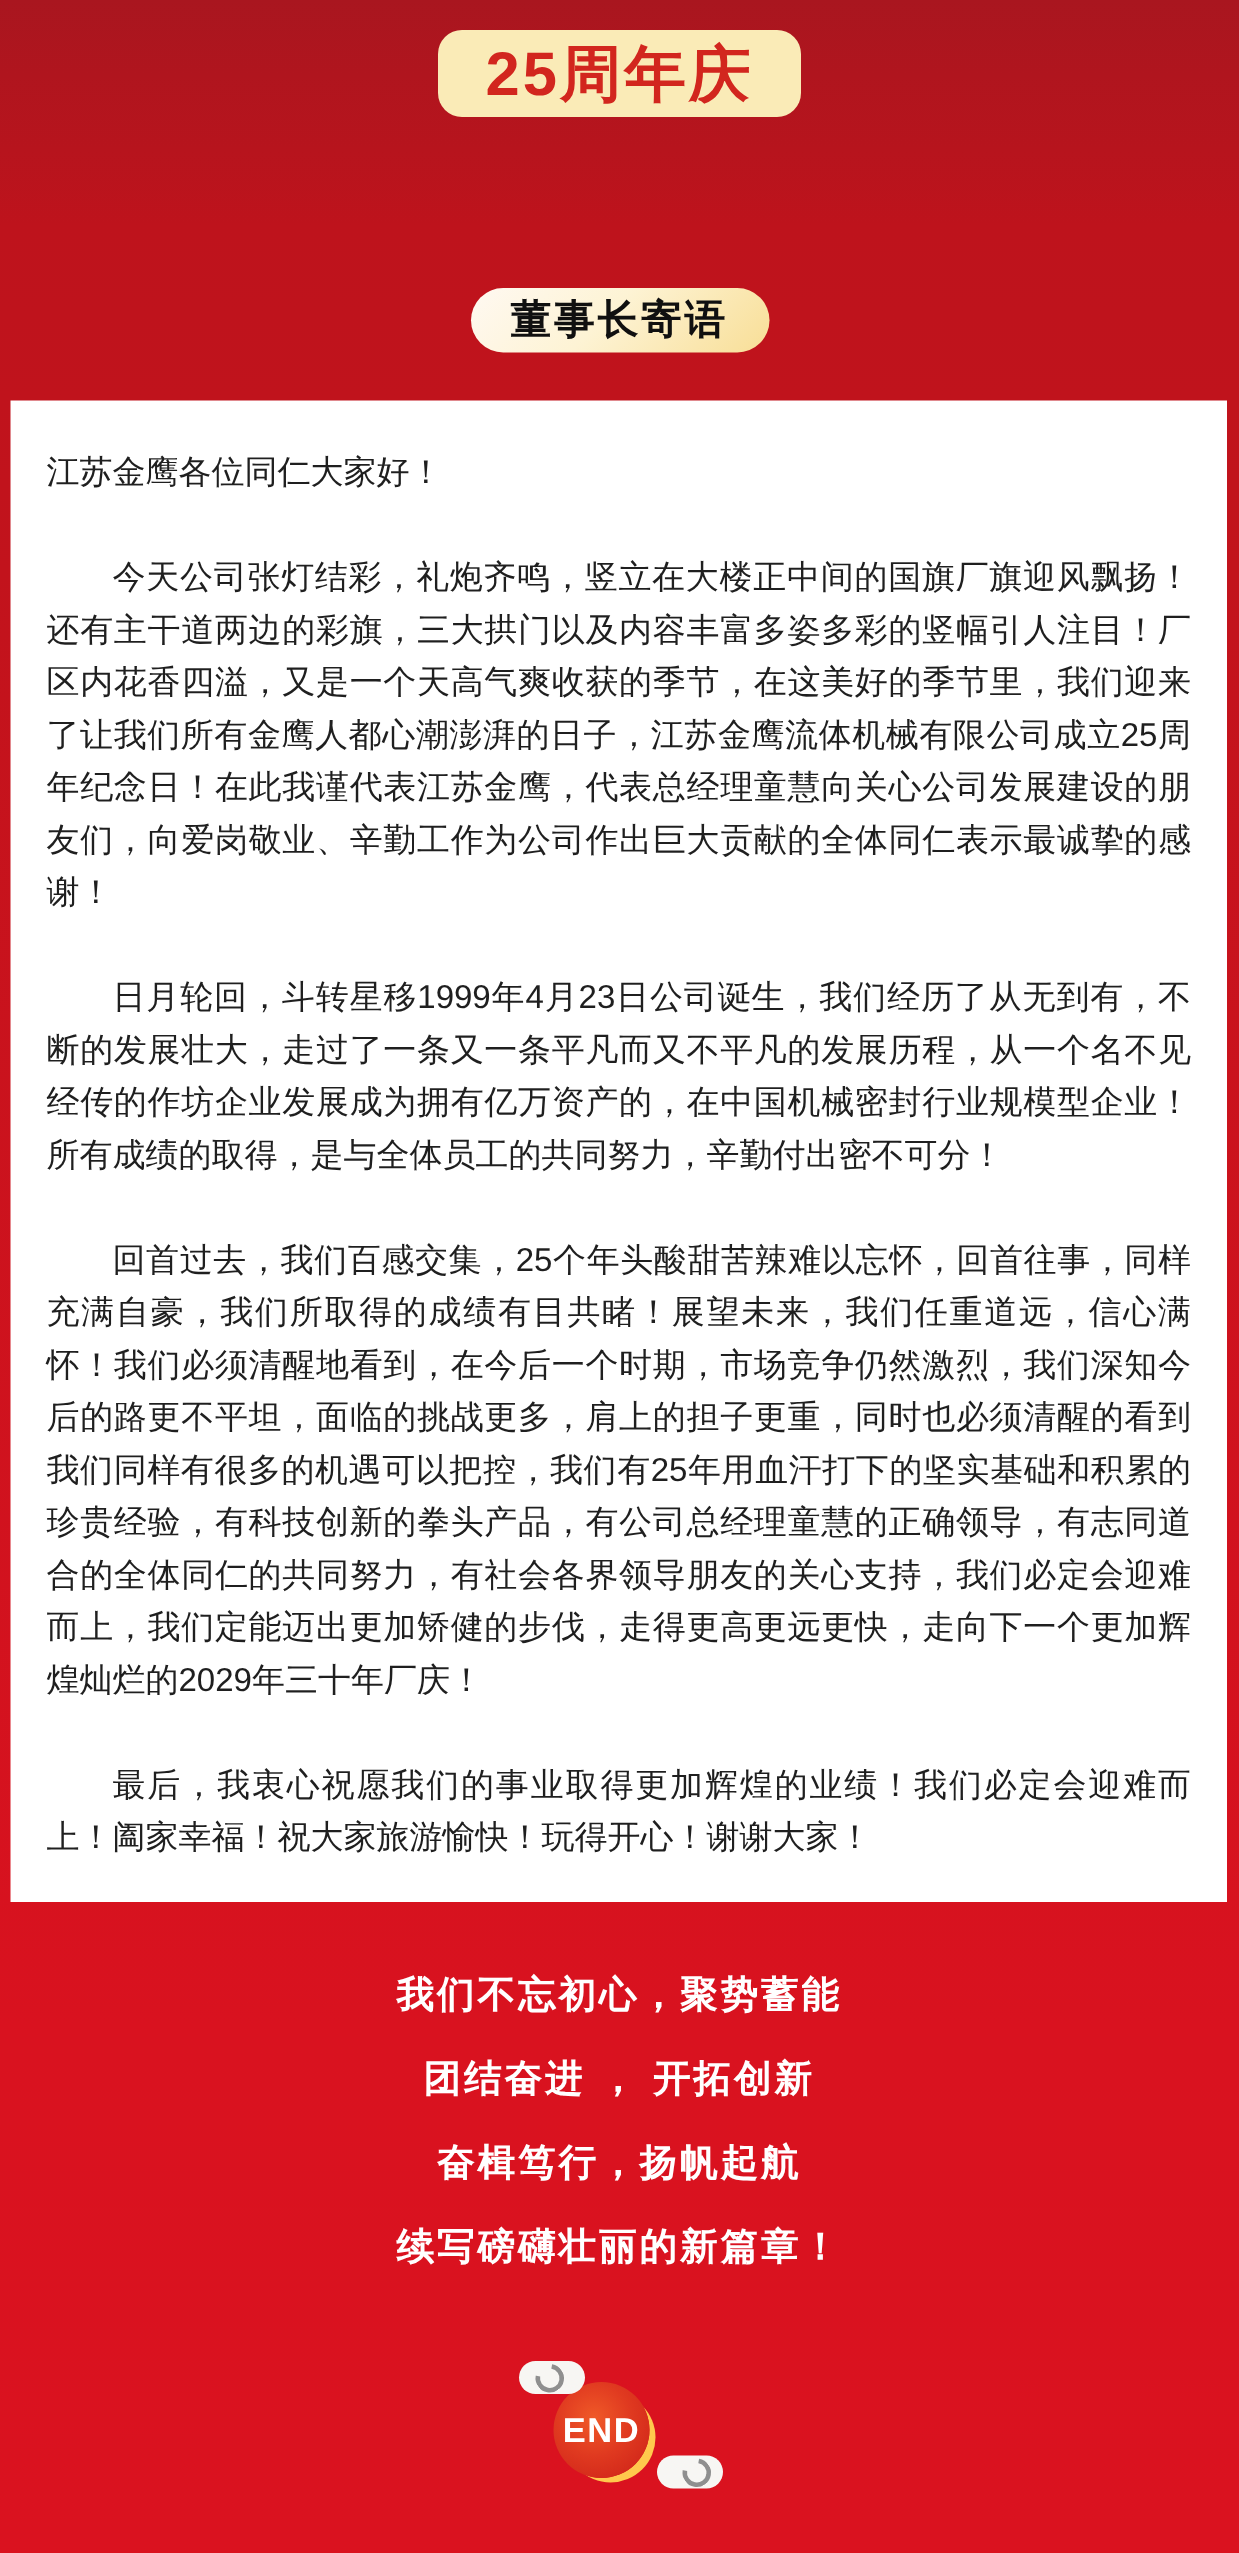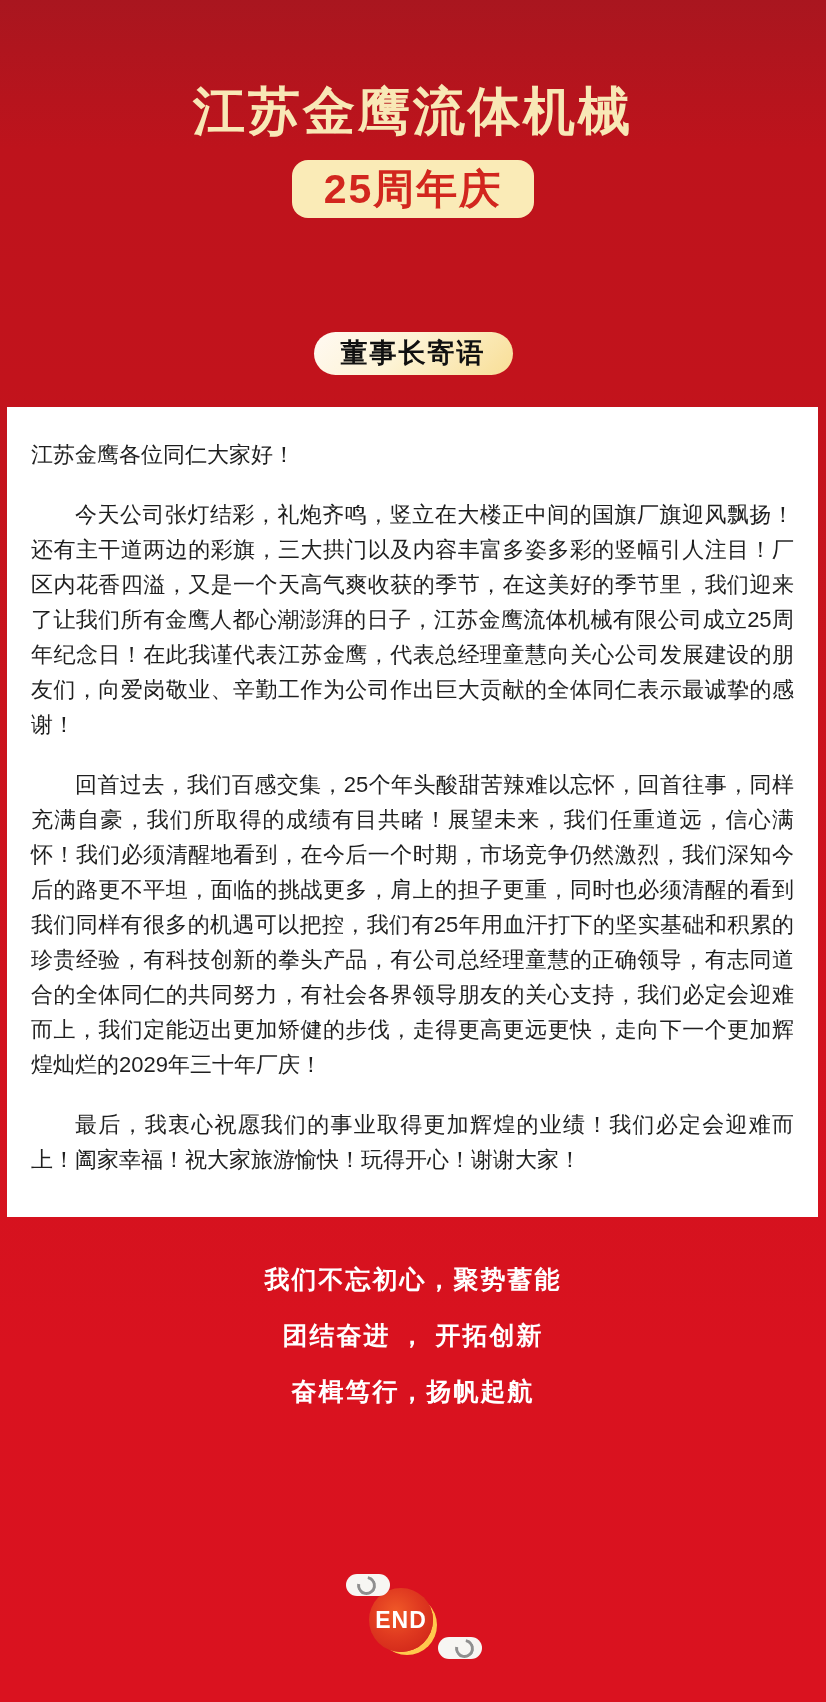--- a/index.html
+++ b/index.html
@@ -27,27 +27,27 @@
   .section-pill{
     display:inline-block;margin-top:114px;
     background:linear-gradient(135deg,#FFF9F2 0%,#FDF3D4 45%,#F8DE96 100%);
     color:#101010;font-size:27px;font-weight:bold;letter-spacing:2px;
     line-height:43px;padding:0 27px;border-radius:22px;
   }
   
   .card{
     margin:32px 8px 0 7px;
     background:#FFFFFF;
-    padding:30px 24px 40px 24px;
+    padding:30px 24px 26px 24px;
     color:#1F1F1F;
     font-size:22px;line-height:35px;
     text-align:justify;
   }
   .card p{margin:0;}
-  .card p + p{margin-top:25px;}
+  .card p + p{margin-top:35px;}
   .para{text-indent:2em;}
   
   .slogans{padding-top:26px;text-align:center;}
   .slogans p{
     margin:16px;color:#FFFFFF;font-weight:bold;
     font-size:25px;line-height:40px;letter-spacing:2px;
   }
   
   .end-wrap{position:absolute;top:1574px;left:0;width:826px;height:128px;}
   .end-circle{
@@ -72,40 +72,41 @@
   }
   .pill-a .ring{left:11px;}
   .pill-b .ring{right:8px;}
 </style>
 </head>
 <body>
 
 <div class="page">
 
   <header class="header">
-    <h1 class="title">江苏金鹰流体机械</h1>
     <div>
       <div class="badge">25周年庆</div>
     </div>
     <div>
       <div class="section-pill">董事长寄语</div>
     </div>
   </header>
 
   <main class="card">
     <p class="greeting">江苏金鹰各位同仁大家好！</p>
     <p class="para">今天公司张灯结彩，礼炮齐鸣，竖立在大楼正中间的国旗厂旗迎风飘扬！还有主干道两边的彩旗，三大拱门以及内容丰富多姿多彩的竖幅引人注目！厂区内花香四溢，又是一个天高气爽收获的季节，在这美好的季节里，我们迎来了让我们所有金鹰人都心潮澎湃的日子，江苏金鹰流体机械有限公司成立25周年纪念日！在此我谨代表江苏金鹰，代表总经理童慧向关心公司发展建设的朋友们，向爱岗敬业、辛勤工作为公司作出巨大贡献的全体同仁表示最诚挚的感谢！</p>
+    <p class="para">日月轮回，斗转星移1999年4月23日公司诞生，我们经历了从无到有，不断的发展壮大，走过了一条又一条平凡而又不平凡的发展历程，从一个名不见经传的作坊企业发展成为拥有亿万资产的，在中国机械密封行业规模型企业！所有成绩的取得，是与全体员工的共同努力，辛勤付出密不可分！</p>
     <p class="para">回首过去，我们百感交集，25个年头酸甜苦辣难以忘怀，回首往事，同样充满自豪，我们所取得的成绩有目共睹！展望未来，我们任重道远，信心满怀！我们必须清醒地看到，在今后一个时期，市场竞争仍然激烈，我们深知今后的路更不平坦，面临的挑战更多，肩上的担子更重，同时也必须清醒的看到我们同样有很多的机遇可以把控，我们有25年用血汗打下的坚实基础和积累的珍贵经验，有科技创新的拳头产品，有公司总经理童慧的正确领导，有志同道合的全体同仁的共同努力，有社会各界领导朋友的关心支持，我们必定会迎难而上，我们定能迈出更加矫健的步伐，走得更高更远更快，走向下一个更加辉煌灿烂的2029年三十年厂庆！</p>
     <p class="para">最后，我衷心祝愿我们的事业取得更加辉煌的业绩！我们必定会迎难而上！阖家幸福！祝大家旅游愉快！玩得开心！谢谢大家！</p>
   </main>
 
   <section class="slogans">
     <p>我们不忘初心，聚势蓄能</p>
     <p>团结奋进 ， 开拓创新</p>
     <p>奋楫笃行，扬帆起航</p>
+    <p>续写磅礴壮丽的新篇章！</p>
   </section>
 
   <div class="end-wrap">
     <div class="end-pill pill-a">
       <span class="ring"></span>
     </div>
     <div class="end-circle">
       <span>END</span>
     </div>
     <div class="end-pill pill-b">

